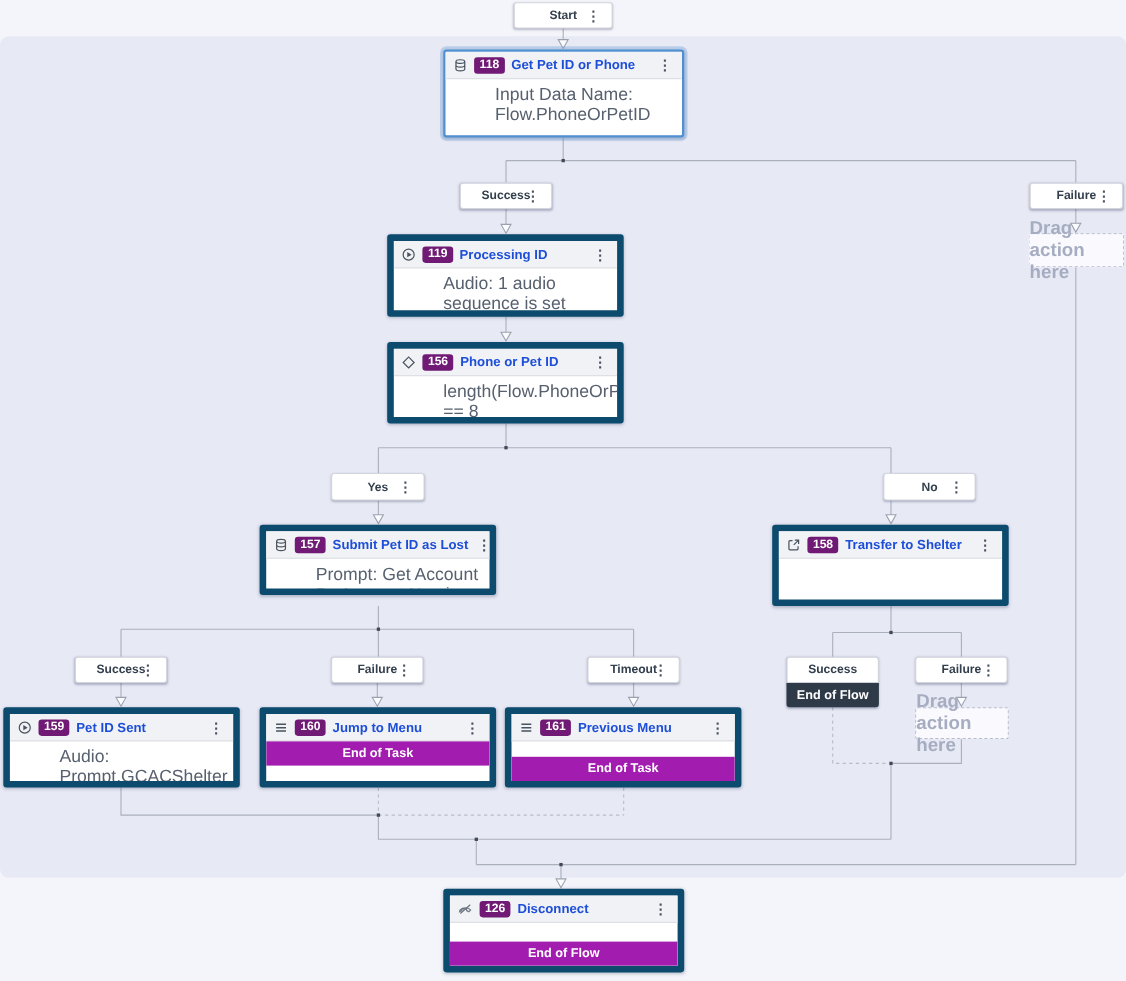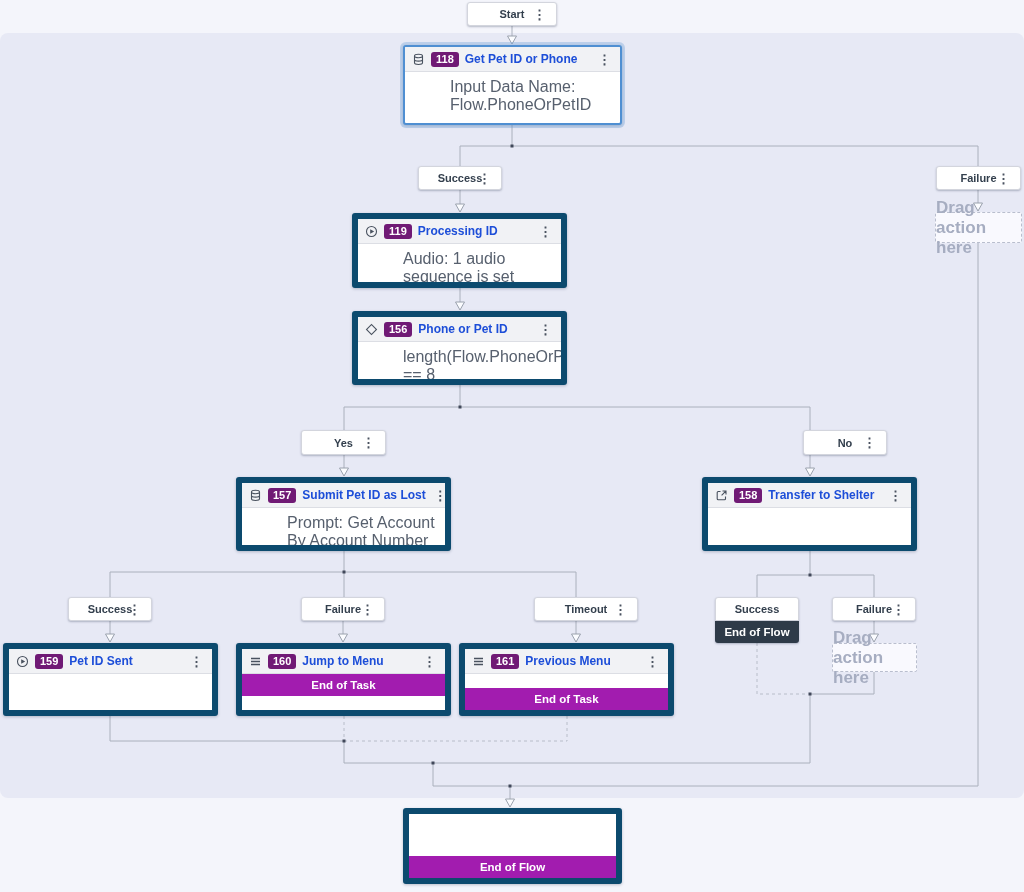--- a/index.html
+++ b/index.html
@@ -176,21 +176,21 @@
 
   <div class="lbl" style="left:301px;top:430px;width:85px;height:25px;">
     <span>Yes</span>
     <span class="kebab"></span>
   </div>
   <div class="lbl" style="left:768px;top:430px;width:84px;height:25px;margin-left:35px;">
     <span>No</span>
     <span class="kebab"></span>
   </div>
 
-  <div class="node" style="left:236px;top:477px;width:215px;height:74px;">
+  <div class="node" style="left:236px;top:477px;width:215px;height:64px;">
     <div class="node-header">
       <span class="hicon">
         <svg width="13" height="13" viewBox="0 0 13 13">
             <path d="M2.5 3 a4 1.7 0 0 1 8 0 a4 1.7 0 0 1 -8 0 M2.5 3 v6.8 a4 1.7 0 0 0 8 0 V3 M2.5 6.4 a4 1.7 0 0 0 8 0" fill="none" stroke="#49525f" stroke-width="1.1"></path>
           </svg>
       </span>
       <span class="badge">157</span>
       <span class="node-title">Submit Pet ID as Lost</span>
       <span class="kebab"></span>
     </div>
@@ -213,21 +213,21 @@
   </div>
 
   <div class="lbl" style="left:68px;top:597px;width:84px;height:24px;">
     <span>Success</span>
     <span class="kebab"></span>
   </div>
   <div class="lbl" style="left:301px;top:597px;width:84px;height:24px;">
     <span>Failure</span>
     <span class="kebab"></span>
   </div>
-  <div class="lbl" style="left:534px;top:597px;width:104px;height:24px;">
+  <div class="lbl" style="left:534px;top:597px;width:84px;height:24px;">
     <span>Timeout</span>
     <span class="kebab"></span>
   </div>
 
   <div class="lbl" style="left:715px;top:597px;width:84px;height:24px;border-radius:3px 3px 0 0;">
     <span>Success</span>
   </div>
   <div class="termbar" style="left:715px;top:621px;width:84px;height:22px;">
     <span>End of Flow</span>
   </div>
@@ -244,20 +244,21 @@
       <span class="hicon">
         <svg width="13" height="13" viewBox="0 0 13 13">
             <circle cx="6.5" cy="6.5" r="5" fill="none" stroke="#49525f" stroke-width="1.1"></circle>
             <polygon points="5.2,4.2 9.2,6.5 5.2,8.8" fill="#49525f"></polygon>
           </svg>
       </span>
       <span class="badge">159</span>
       <span class="node-title">Pet ID Sent</span>
       <span class="kebab"></span>
     </div>
+    <div class="node-body">Audio: Prompt.GCACShelter</div>
   </div>
 
   <div class="node" style="left:236px;top:643px;width:215px;height:73px;">
     <div class="node-header">
       <span class="hicon">
         <svg width="13" height="13" viewBox="0 0 13 13">
             <path d="M2 3.5 h9 M2 6.5 h9 M2 9.5 h9" stroke="#49525f" stroke-width="1.4" fill="none"></path>
           </svg>
       </span>
       <span class="badge">160</span>
@@ -276,16 +277,27 @@
       </span>
       <span class="badge">161</span>
       <span class="node-title">Previous Menu</span>
       <span class="kebab"></span>
     </div>
     <div class="node-body"></div>
     <div class="node-footer">End of Task</div>
   </div>
 
   <div class="node" style="left:403px;top:808px;width:219px;height:76px;">
+    <div class="node-header">
+      <span class="hicon">
+        <svg width="14" height="13" viewBox="0 0 14 13">
+            <path d="M2.2 7.2 c2.8 -2.6 6.8 -2.6 9.6 0 l-1.6 1.7 -2 -1.1 v-1.2 c-1.5 -0.4 -2.9 -0.4 -4.4 0 v1.2 l-2 1.1 z" fill="none" stroke="#6b7380" stroke-width="1"></path>
+            <path d="M2.5 10.5 L11.5 2.5" stroke="#6b7380" stroke-width="1.1"></path>
+          </svg>
+      </span>
+      <span class="badge">126</span>
+      <span class="node-title">Disconnect</span>
+      <span class="kebab"></span>
+    </div>
     <div class="node-body"></div>
     <div class="node-footer">End of Flow</div>
   </div>
 </div>
 
 </body></html>

